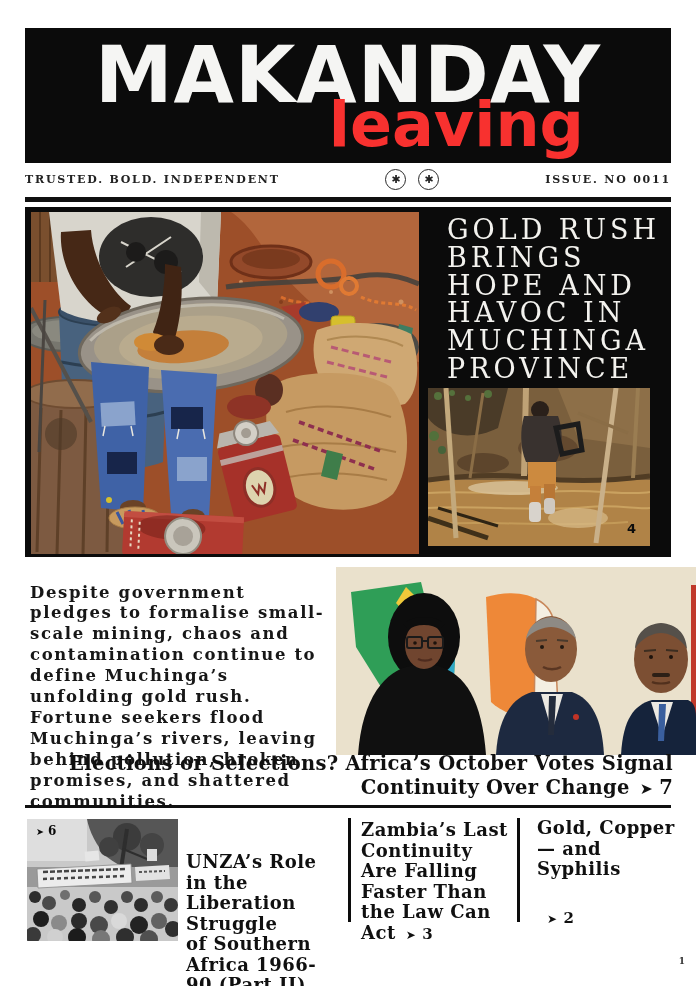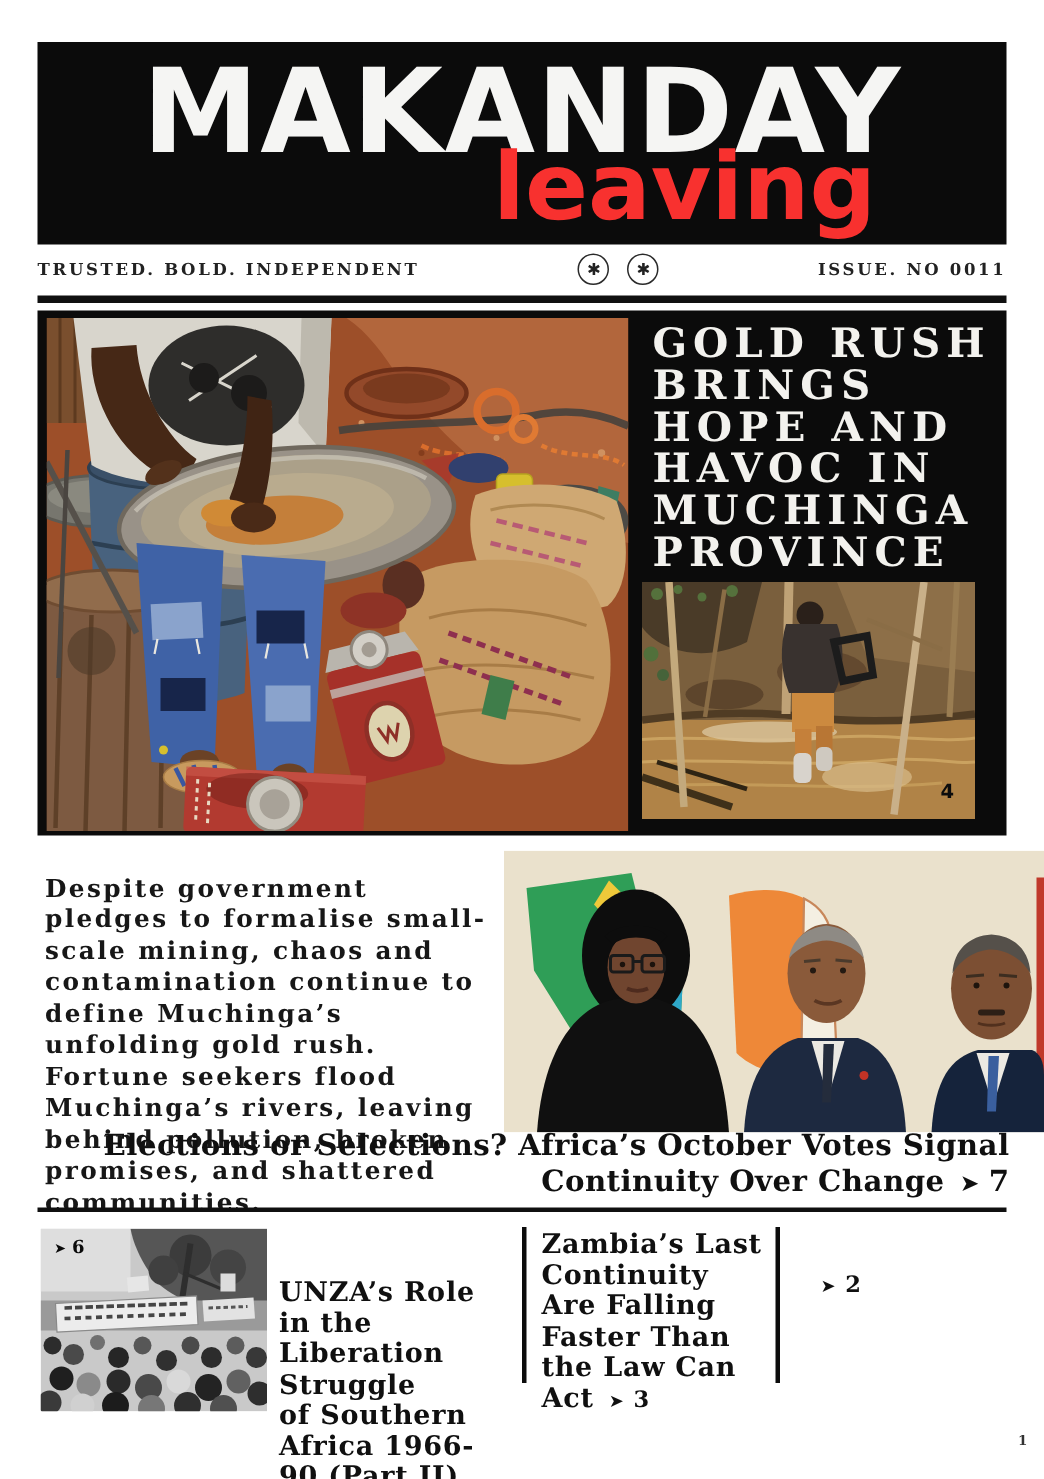--- a/index.html
+++ b/index.html
@@ -21,22 +21,22 @@
   .tagline-center{display:flex;align-items:center;gap:12px;font-size:11.5px;letter-spacing:2px;}
   .star-badge{width:19px;height:19px;border:1.6px solid #2a2a2a;border-radius:50%;
         display:flex;align-items:center;justify-content:center;flex:0 0 auto;
         font-size:11px;letter-spacing:0;font-family:"DejaVu Sans",sans-serif;}
 
   .rule-thick{position:absolute;left:25px;top:197px;width:646px;height:5px;background:#101010;}
 
   
   .feature{position:absolute;left:25px;top:207px;width:646px;height:350px;background:#0b0b0b;}
   .main-photo{position:absolute;left:6px;top:5px;width:388px;height:342px;overflow:hidden;}
-  .lead-headline{position:absolute;left:410px;top:9px;width:240px;color:#f3f2ee;
-        font-weight:bold;font-size:27px;line-height:1.03;letter-spacing:4px;white-space:pre-line;}
+  .lead-headline{position:absolute;left:422px;top:9px;width:240px;color:#f3f2ee;
+        font-weight:normal;font-size:27px;line-height:1.03;letter-spacing:4px;white-space:pre-line;}
   .inset-photo{position:absolute;left:403px;top:181px;width:222px;height:158px;overflow:hidden;}
   .inset-num{position:absolute;right:14px;bottom:10px;color:#0c0c0c;
         font-family:"DejaVu Sans",sans-serif;font-weight:bold;font-size:13px;}
 
   
   .standfirst{position:absolute;left:30px;top:566px;width:303px;
         font-weight:bold;font-size:16.5px;line-height:1.27;letter-spacing:1.6px;color:#171717;}
   .collage{position:absolute;left:336px;top:567px;width:360px;height:188px;overflow:hidden;}
 
   .second-head{position:absolute;left:25px;top:752px;width:648px;
@@ -367,18 +367,20 @@
 Continuity
 Are Falling
 Faster Than
 the Law Can
 Act</span><span class="teaser-ref"><span class="arrow-glyph">➤</span><span>3</span></span>
   </div>
 
   <div class="vdiv vdiv-2"></div>
 
   <div class="teaser teaser-3">
-    <span class="teaser-ref"><span class="arrow-glyph">➤</span><span>2</span></span>
+    <span class="headline">Gold, Copper
+— and
+Syphilis</span><span class="teaser-ref"><span class="arrow-glyph">➤</span><span>2</span></span>
   </div>
 
   <div class="page-num">1</div>
 
 </div>
 
 </body></html>

